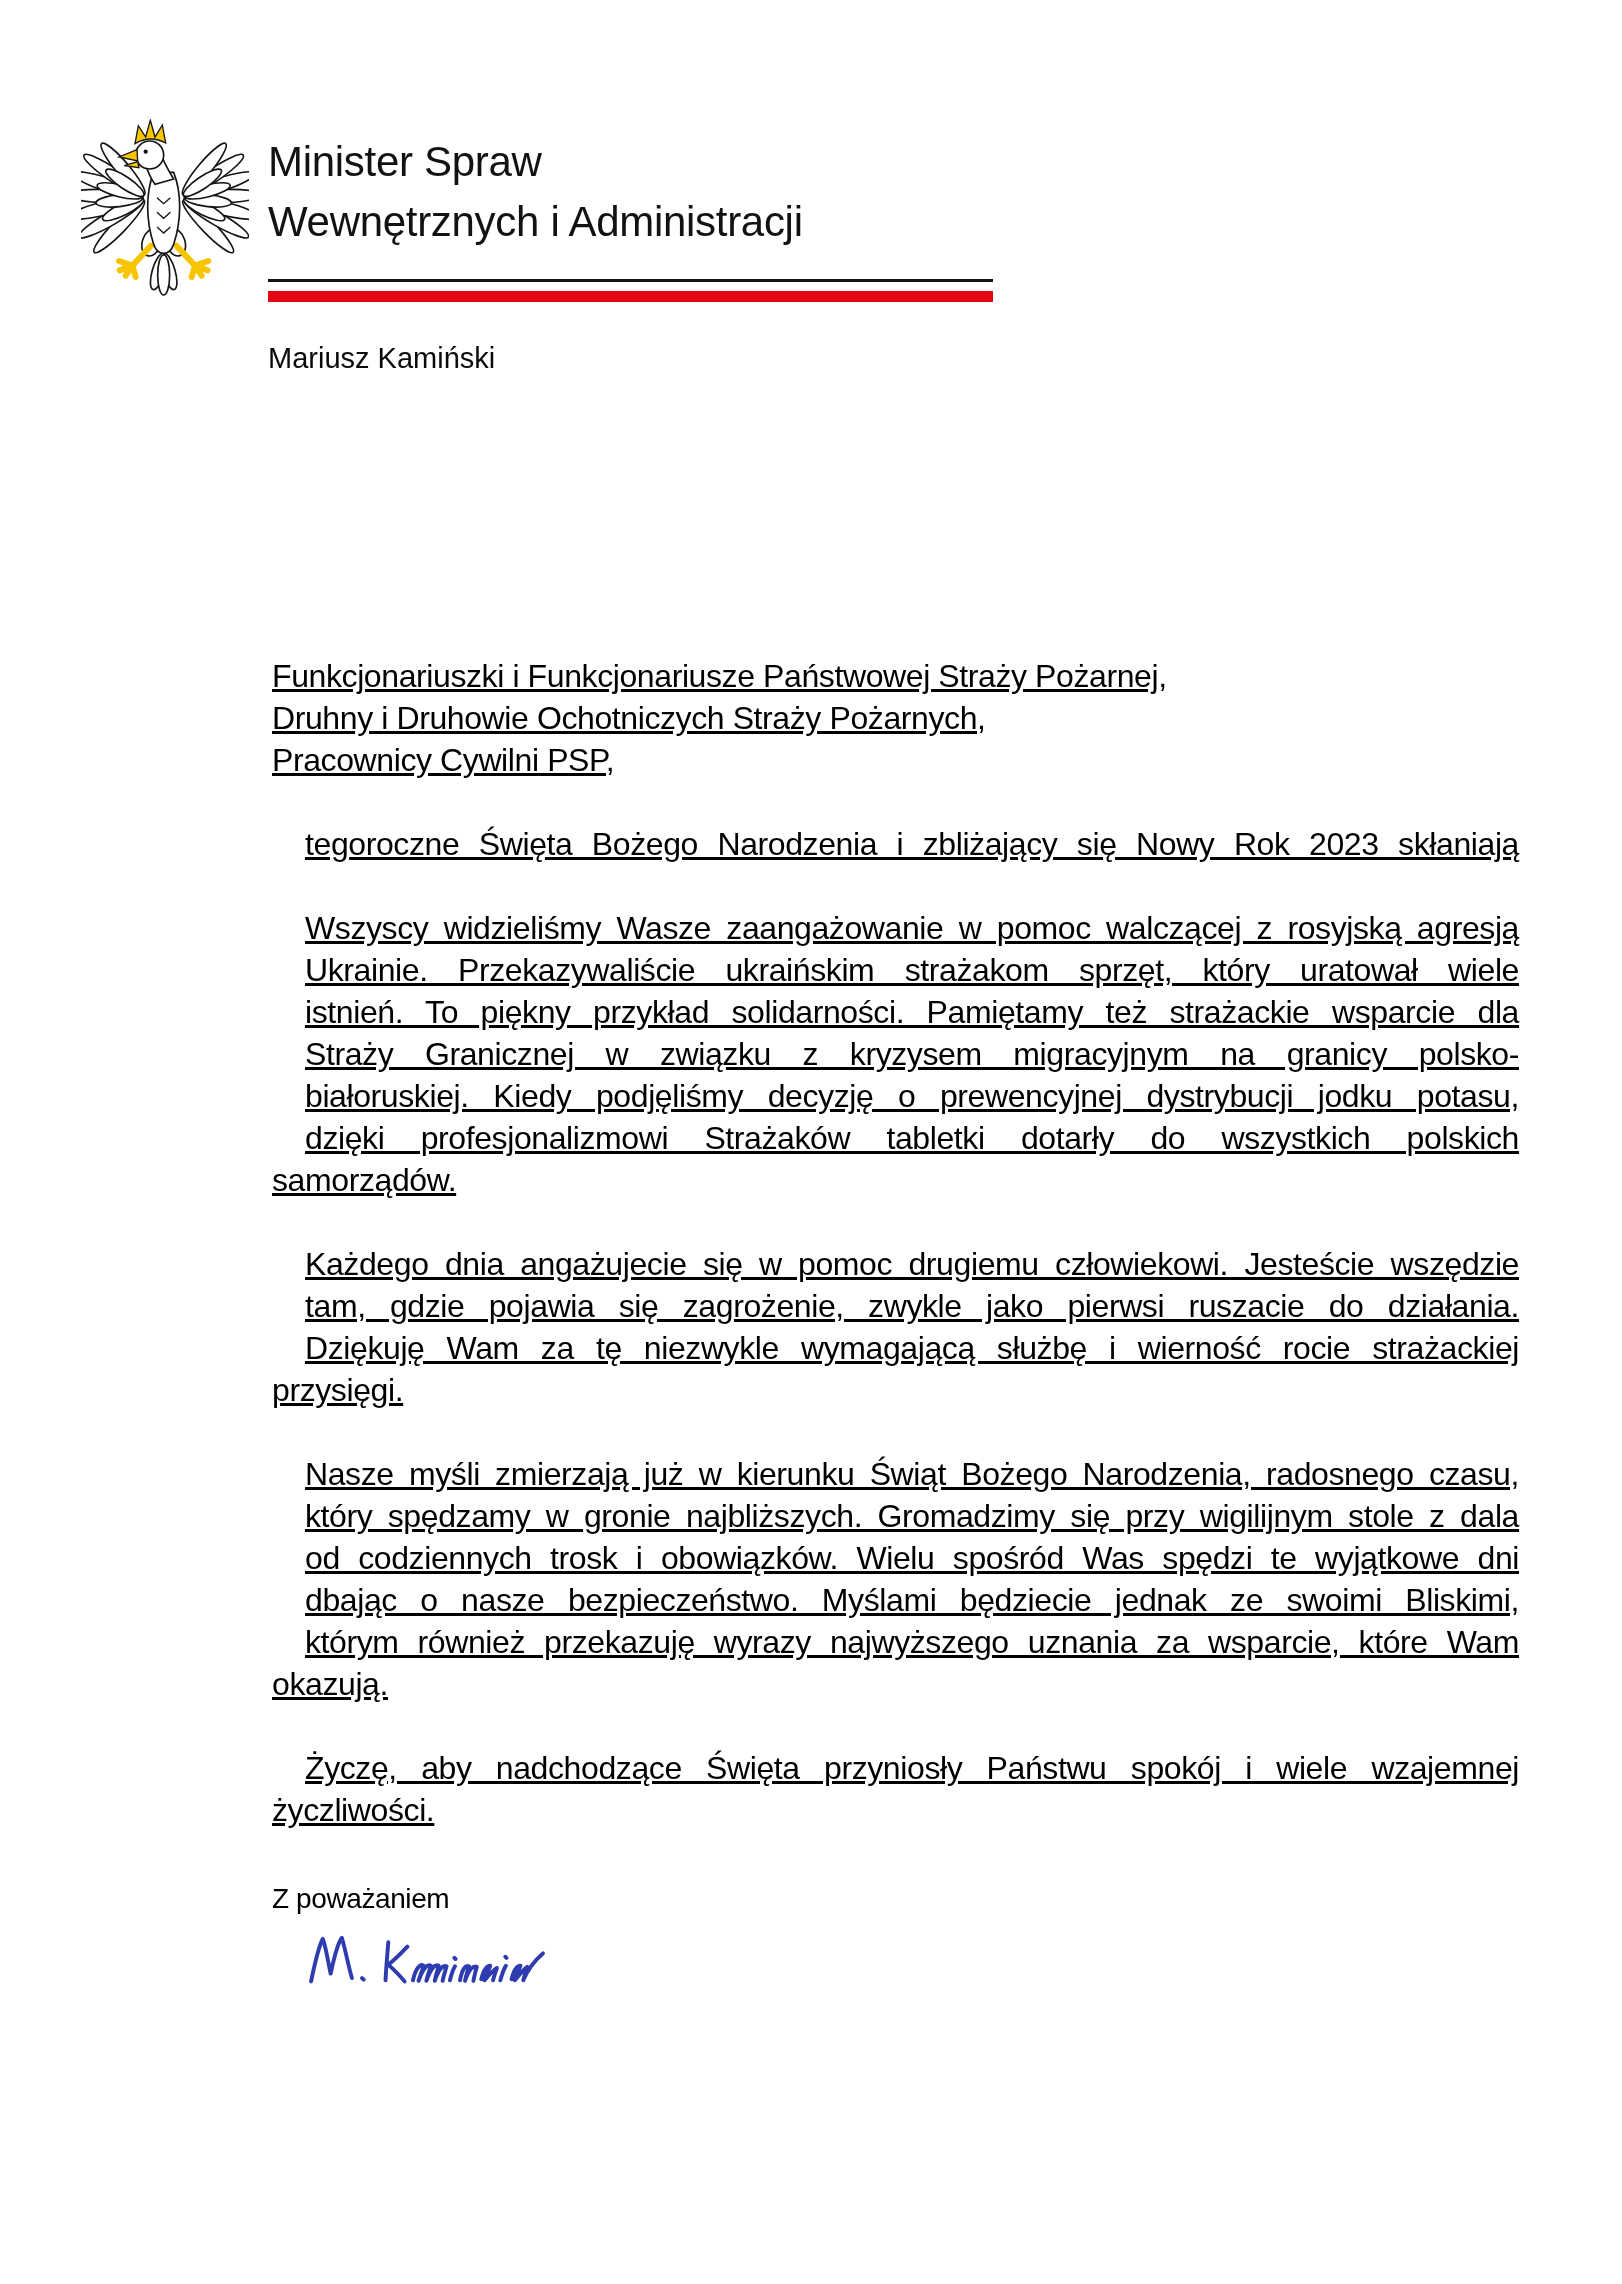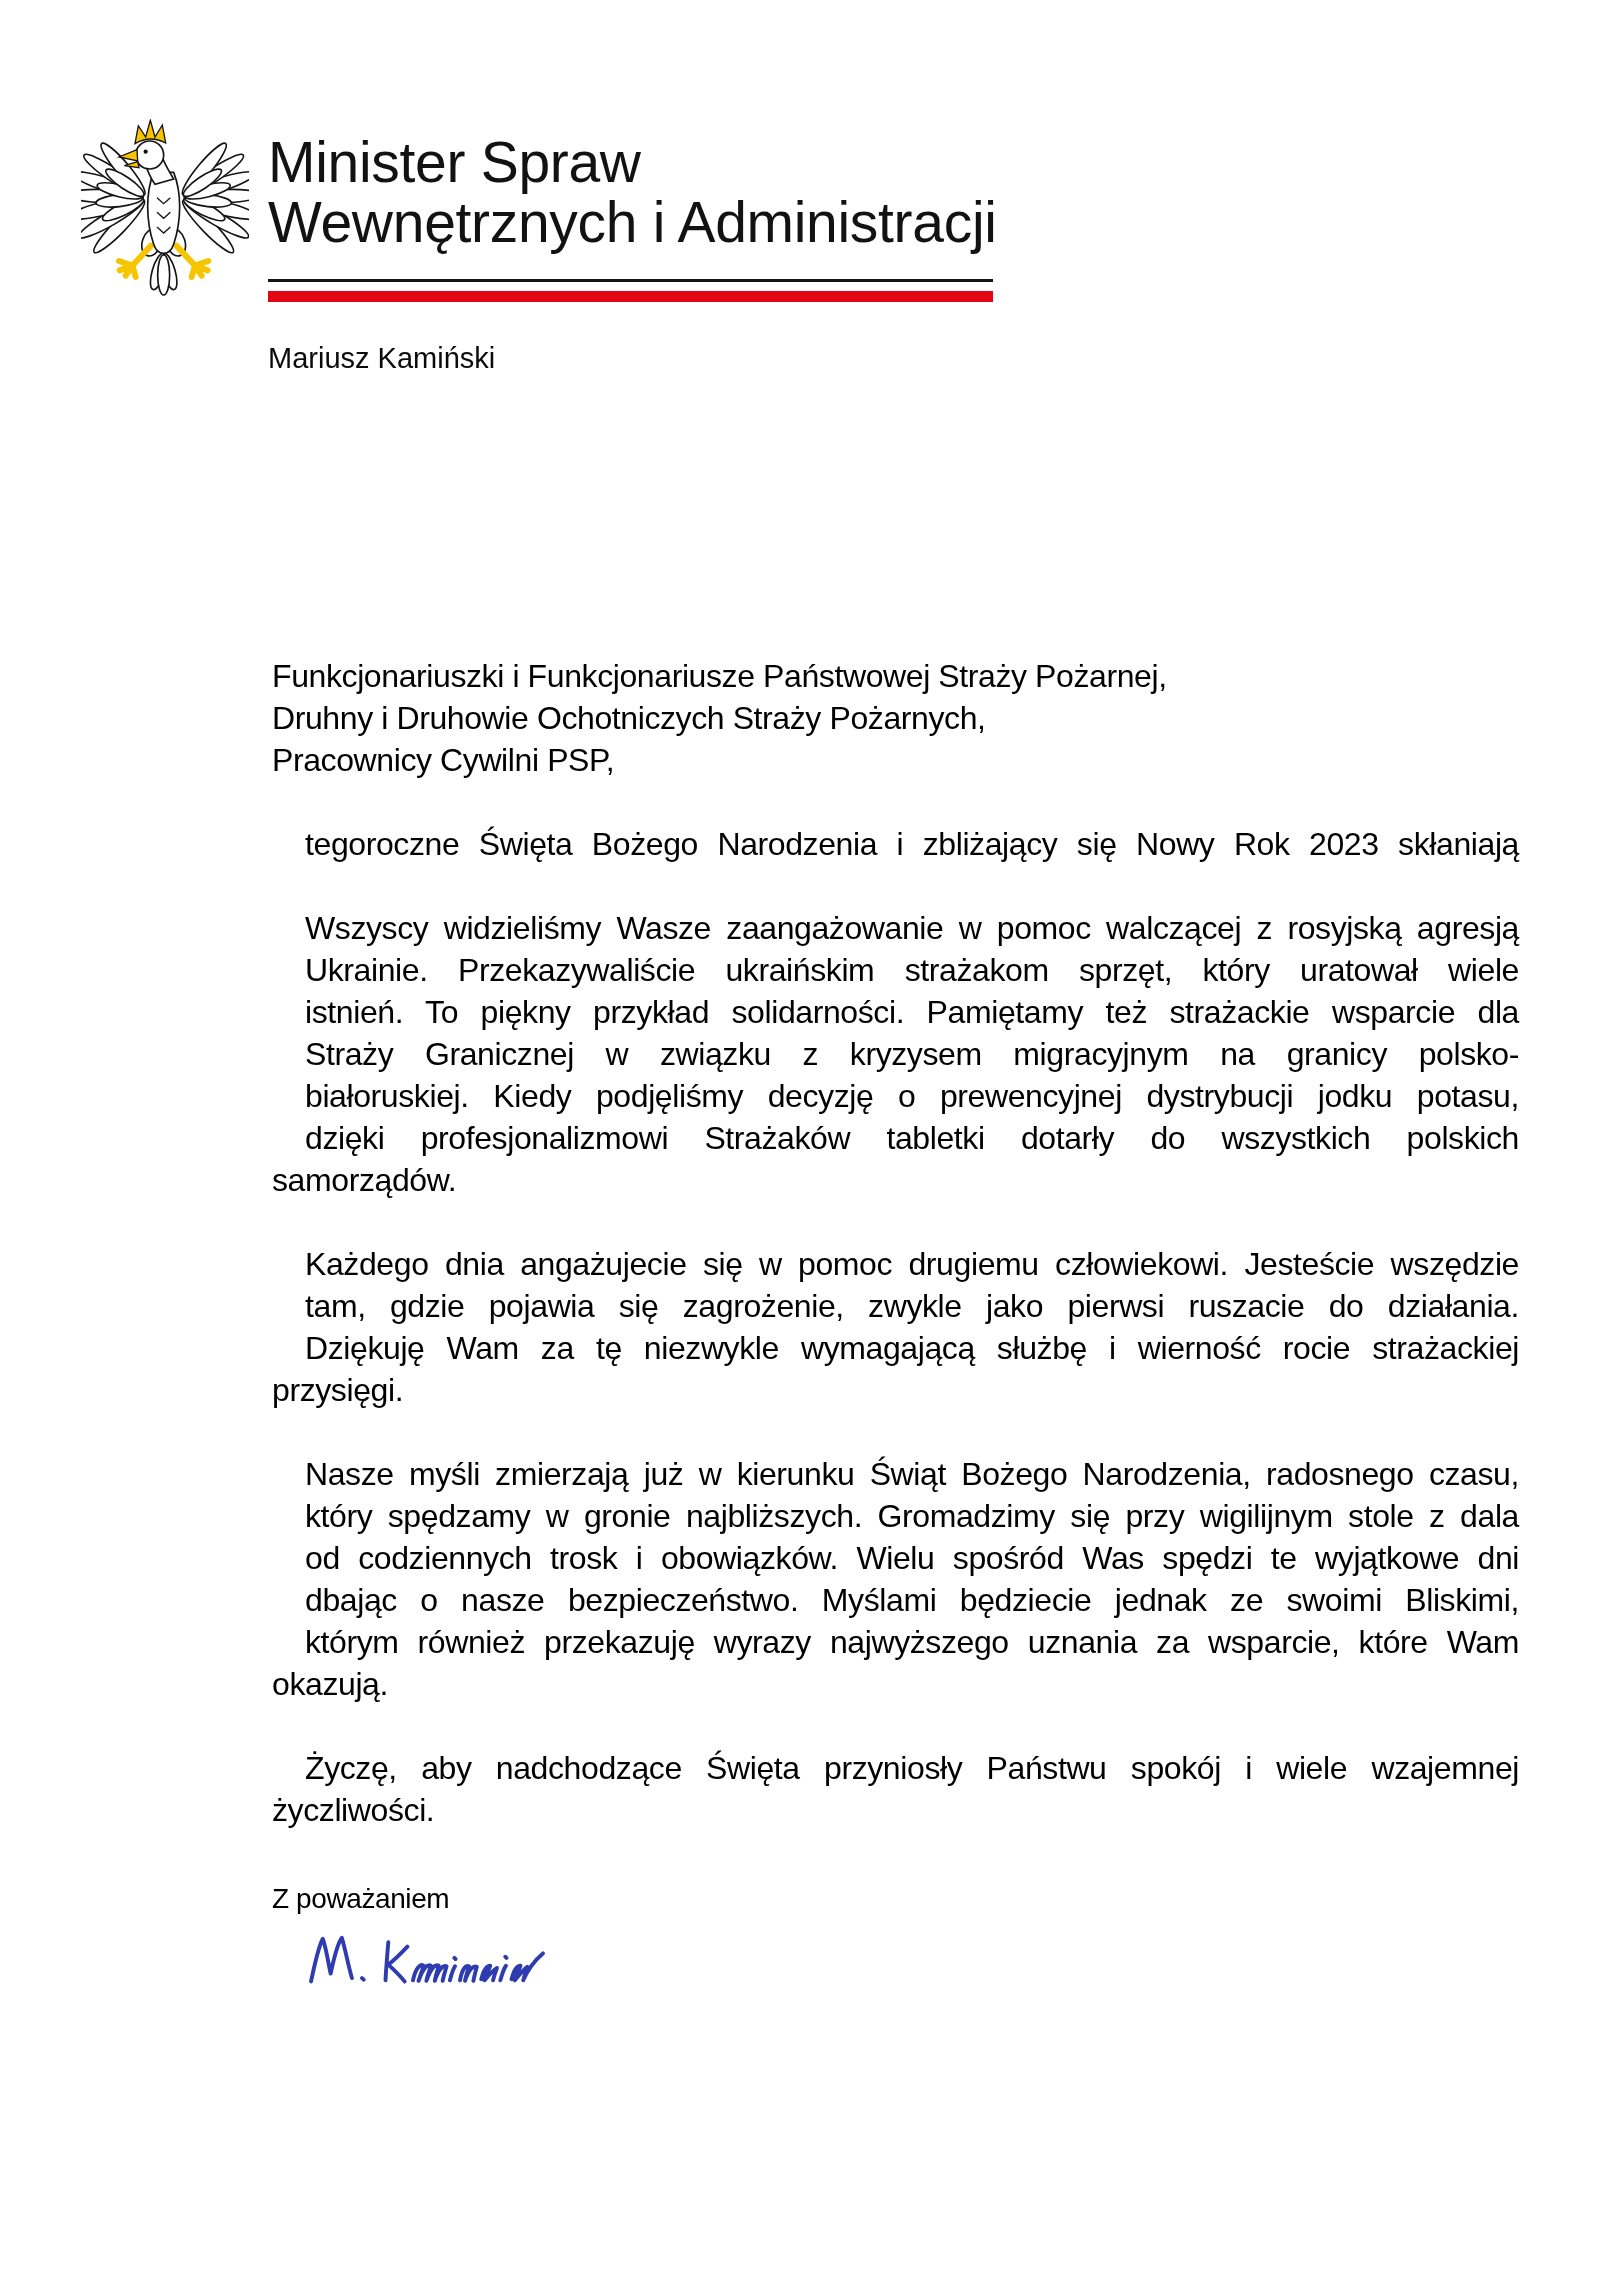--- a/index.html
+++ b/index.html
@@ -12,21 +12,21 @@
     overflow:hidden;
   }
   
   .eagle { position:absolute; left:81px; top:119px; width:168px; height:180px; }
   .w  { fill:#ffffff; stroke:#151515; stroke-width:2.5; }
   .g  { fill:var(--gold,#f6c500); stroke:#151515; stroke-width:2; }
   .gl { stroke:var(--gold,#f6c500); stroke-width:9; fill:none; stroke-linecap:round; }
   .fm { fill:none; stroke:#151515; stroke-width:2; }
   .title-block {
     position:absolute; left:268px; top:132px;
-    font-size:57px; line-height:60px; color:#121212;
+    font-size:42px; line-height:60px; color:#121212;
     letter-spacing:-0.3px; font-weight:400;
   }
   .rule-black {
     position:absolute; left:268px; top:279px;
     width:725px; height:2.7px; background:#141414;
   }
   .rule-red {
     position:absolute; left:268px; top:291px;
     width:725px; height:11.4px; background:var(--red,#e30613);
   }
@@ -34,21 +34,21 @@
     position:absolute; left:268px; top:339px;
     font-size:29px; line-height:38px; color:#0b0b0b;
   }
   
   .letter-body {
     position:absolute; left:272px; top:655px; width:1247px;
     font-size:32px; letter-spacing:-0.4px;
   }
   .line { line-height:42px; white-space:pre-wrap; }
   .just { text-align:justify; text-align-last:justify;margin-left:33px; }
-  .para { margin-bottom:42px; }
+  .para { margin-bottom:42px;text-decoration:underline; }
   .closing { margin-top:47px; font-size:28px; line-height:42px; }
   .signature { margin-top:10.7px; display:block; width:376px; height:56px; }
   .sig-stroke { fill:none; stroke:var(--ink,#2e3cb0); stroke-width:7;
                 stroke-linecap:round; stroke-linejoin:round; }
 </style>
 </head>
 <body>
 
 <div class="page">
 

